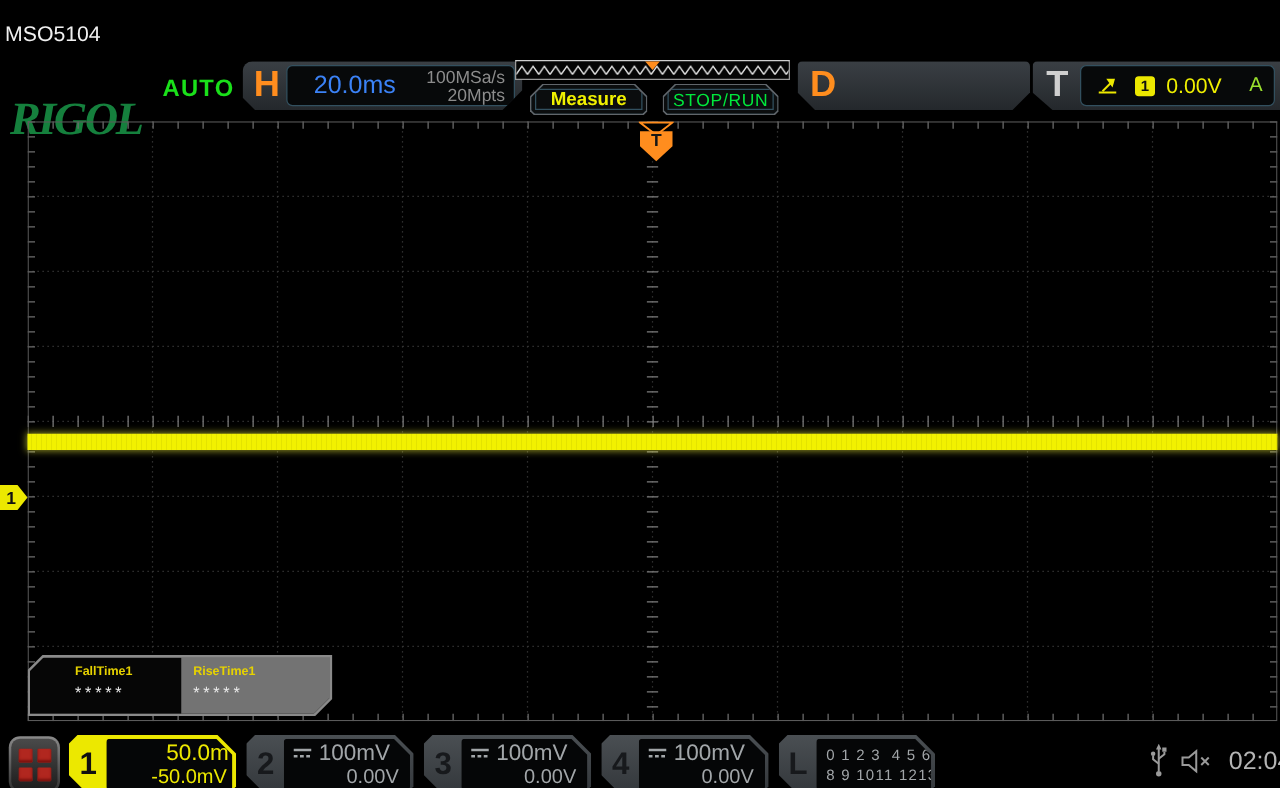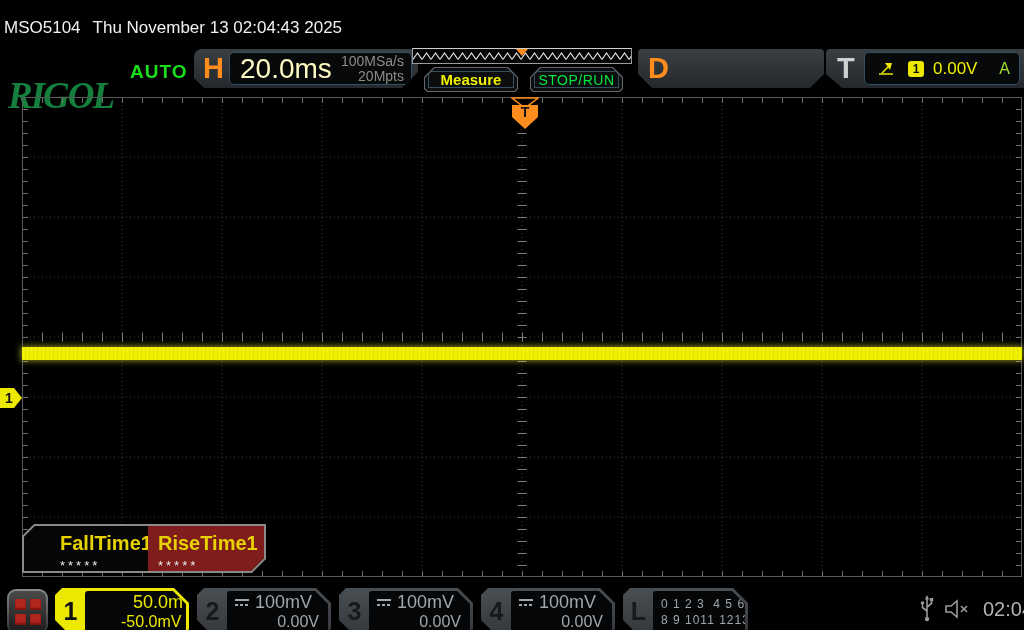--- a/index.html
+++ b/index.html
@@ -15,21 +15,21 @@
   .auto{position:absolute;left:130px;top:20px;font-size:19px;font-weight:bold;color:#1ae01a;letter-spacing:1px;}
 
   .block{position:absolute;background:linear-gradient(#3a3f44,#24282c);}
   .block .biglabel{position:absolute;top:0;height:39px;display:flex;align-items:center;font-size:29px;font-weight:bold;}
   .inner{position:absolute;background:#07090a;border:1px solid #32505f;border-radius:5px;display:flex;align-items:center;}
 
   .hblock{left:194px;top:8px;width:224px;height:39px;border-radius:8px 4px 0 8px;
           clip-path:polygon(0 0,100% 0,100% calc(100% - 16px),calc(100% - 16px) 100%,10px 100%,0 calc(100% - 10px));}
   .hblock .biglabel{left:9px;color:#ff8d1e;}
   .hblock .inner{left:35px;top:3px;width:181px;height:31px;}
-  .tb-main{font-size:28px;color:#fef9c3;margin-left:10px;}
+  .tb-main{font-size:20px;color:#3b82f6;margin-left:21px;}
   .tb-rates{margin-left:auto;margin-right:7px;text-align:right;color:#8c8c8c;font-size:14px;line-height:15px;}
 
   .wavebar{position:absolute;left:412px;top:7px;width:220px;height:16px;background:#050505;border:1px solid #9a9a9a;border-top-color:#cfcfcf;box-sizing:border-box;}
 
   .kbtn{position:absolute;top:26px;height:25px;}
   .kbtn .shell{position:absolute;inset:0;background:#61666b;clip-path:polygon(10px 0,calc(100% - 10px) 0,100% 10px,100% calc(100% - 3px),calc(100% - 3px) 100%,3px 100%,0 calc(100% - 3px),0 10px);}
   .kbtn .face{position:absolute;inset:1px;background:#0b0d0e;display:flex;align-items:center;justify-content:center;
               clip-path:polygon(10px 0,calc(100% - 10px) 0,100% 10px,100% calc(100% - 3px),calc(100% - 3px) 100%,3px 100%,0 calc(100% - 3px),0 10px);
               box-shadow:inset 0 0 0 3px #0b0d0e, inset 0 0 0 4px #32505f;}
   .btn-measure{left:424px;width:94px;}
@@ -55,24 +55,24 @@
   .gridarea{position:absolute;left:22px;top:86px;width:1000px;height:480px;}
   .trace{position:absolute;left:0;top:250px;width:1000px;height:13px;z-index:3;
          background:repeating-linear-gradient(90deg,#f2f100 0 3px,#e4e300 3px 4px);
          box-shadow:0 0 6px 1px rgba(250,250,60,.55);}
   .trig-flag{position:absolute;left:489px;top:0;z-index:4;}
   .measurebox{position:absolute;left:0;top:427px;width:244px;height:49px;z-index:5;
               background:#8a8a8a;clip-path:polygon(12px 0,100% 0,100% calc(100% - 14px),calc(100% - 14px) 100%,0 100%,0 12px);}
   .measurebox .mb-face{position:absolute;inset:2px;background:#060606;display:flex;
               clip-path:polygon(11px 0,100% 0,100% calc(100% - 13px),calc(100% - 13px) 100%,0 100%,0 11px);}
   .mcell{height:100%;box-sizing:border-box;padding-top:6px;}
-  .mcell .mname{font-size:20px;font-weight:bold;color:#e6d200;}
+  .mcell .mname{font-size:10px;font-weight:bold;color:#e6d200;}
   .mcell .mval{font-size:13px;color:#eaeaea;letter-spacing:3px;margin-top:3px;}
   .mcell-fall{width:124px;padding-left:36px;background:#060606;}
-  .mcell-rise{width:124px;padding-left:10px;background:#7f1d1d;}
+  .mcell-rise{width:124px;padding-left:10px;background:#737373;}
   .chmarker{position:absolute;left:0;top:377px;z-index:6;}
 
   
   .bottombar{position:absolute;left:0;top:570px;width:1024px;height:60px;background:#000;}
   .menubtn{position:absolute;left:7px;top:8px;width:41px;height:45px;border-radius:9px;background:linear-gradient(#8a8a8a,#2e2e2e);}
   .menubtn .mface{position:absolute;inset:2px;border-radius:7px;background:linear-gradient(#4a4a4a,#1c1c1c);display:grid;grid-template-columns:11px 11px;grid-template-rows:11px 11px;gap:4px;align-content:center;justify-content:center;}
   .menubtn .sq{background:#b1271f;border-radius:1px;box-shadow:inset 0 -2px 2px #7c120e;}
 
   .chblock{position:absolute;top:7px;width:134px;height:47px;
            clip-path:polygon(0 7px,7px 0,calc(100% - 15px) 0,100% 15px,100% calc(100% - 6px),calc(100% - 6px) 100%,15px 100%,0 calc(100% - 15px));}
@@ -95,21 +95,20 @@
   .statusicons{position:absolute;left:920px;top:14px;display:flex;align-items:center;gap:10px;}
   .clock{font-size:20px;color:#b4b4b4;margin-left:2px;}
 </style>
 </head>
 <body>
 
 <div class="screen">
 
   <div class="topbar">
     <span>MSO5104</span>
-    <span>Thu November 13 02:04:43 2025</span>
   </div>
 
   <div class="toolbar">
     <div class="logo">RIGOL</div>
     <div class="auto">AUTO</div>
 
     <div class="block hblock">
       <div class="biglabel">H</div>
       <div class="inner">
         <span class="tb-main">20.0ms</span>

